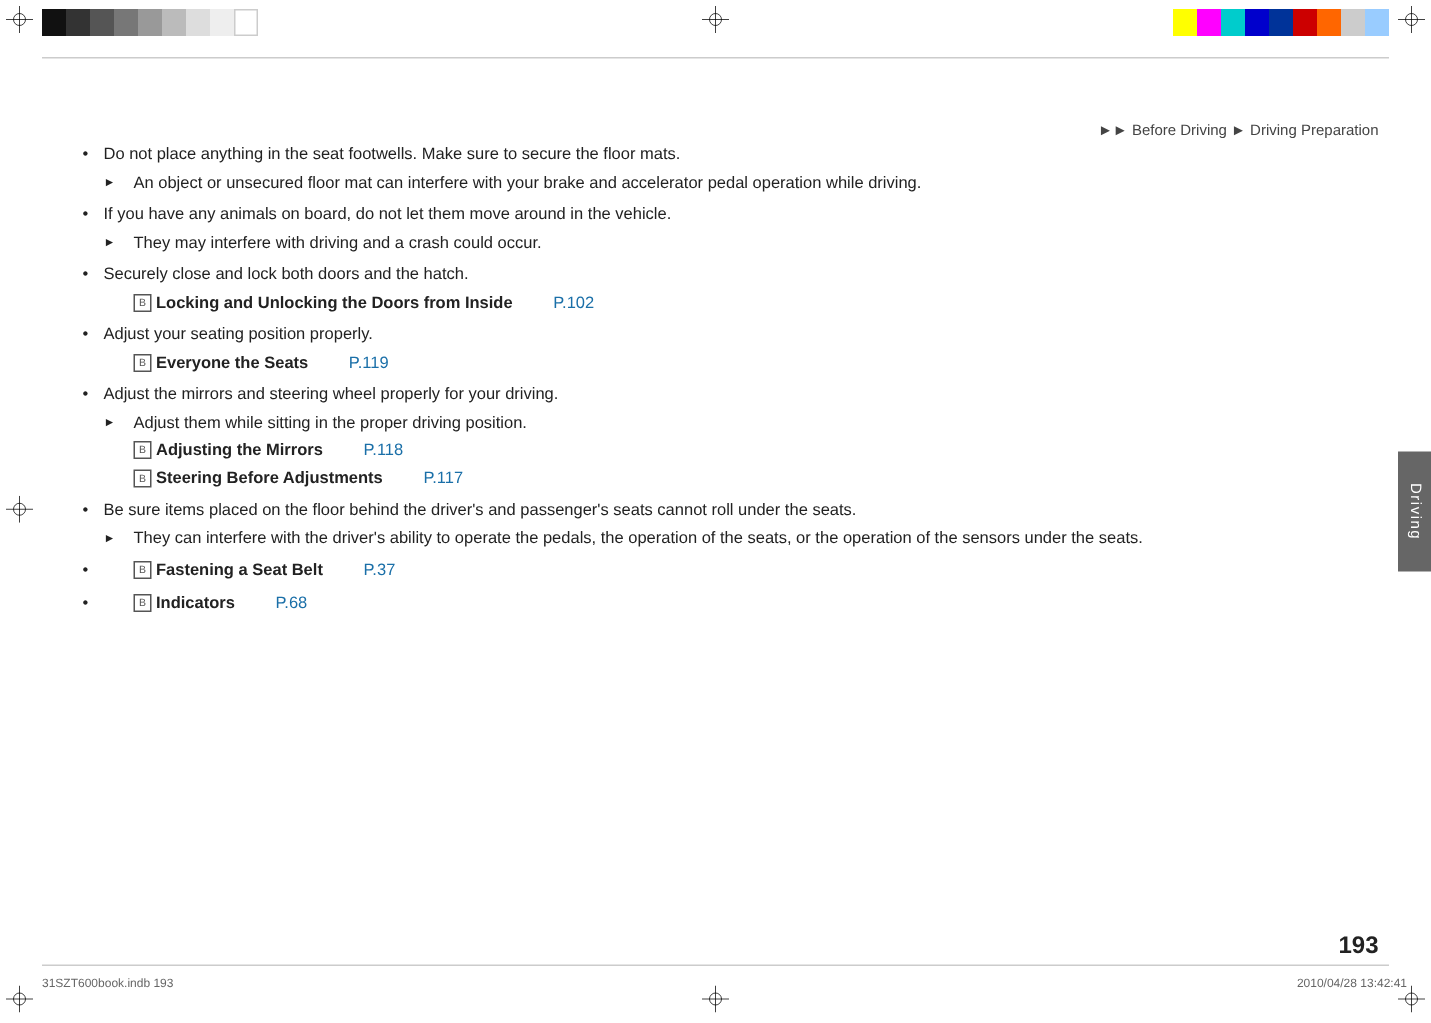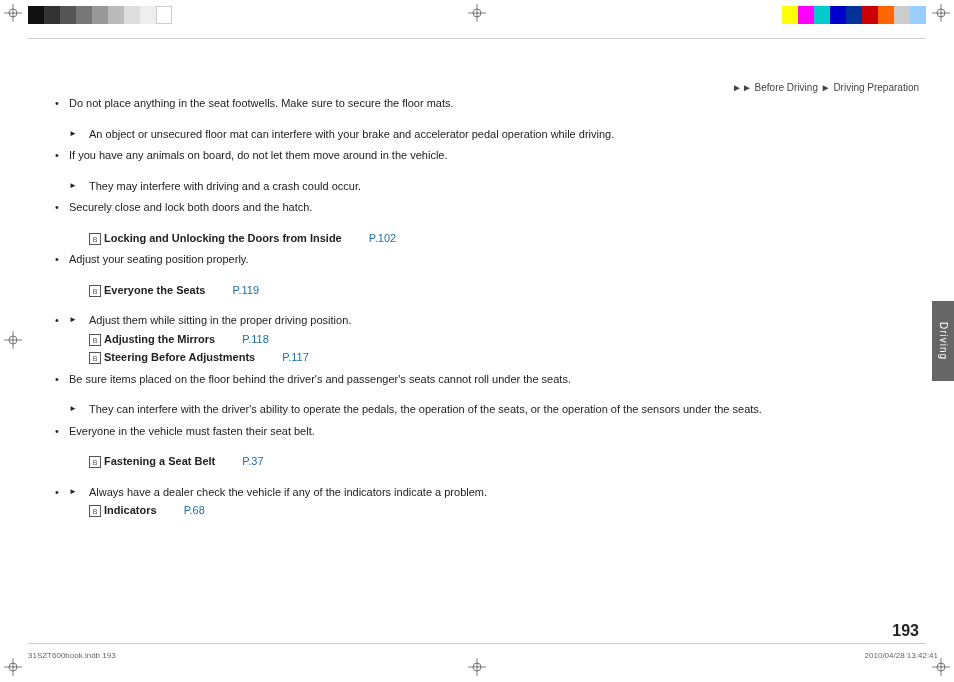--- a/index.html
+++ b/index.html
@@ -93,21 +93,21 @@
     .bullet-list > li::before {
       content: '•';
       position: absolute;
       left: 0;
       top: 0;
     }
 
     .sub-list {
       list-style: none;
       padding: 0;
-      margin-top: 14px;
+      margin-top: 2px;
     }
 
     .sub-list li {
       position: relative;
       padding-left: 20px;
       margin-bottom: 2px;
       line-height: 1.5;
     }
 
     .sub-list li.arrow::before {
@@ -354,20 +354,21 @@
     <li>
       <span>Adjust your seating position properly.</span>
       <ul class="sub-list">
         <li class="book-ref">
           <span class="book-icon">B</span><b>Everyone the Seats</b> <a class="link-ref" href="#">P.119</a>
         </li>
       </ul>
     </li>
 
     <li>
+      <span>Adjust the mirrors and steering wheel properly for your driving.</span>
       <ul class="sub-list">
         <li class="arrow">
           <span>Adjust them while sitting in the proper driving position.</span>
         </li>
         <li class="book-ref">
           <span class="book-icon">B</span><b>Adjusting the Mirrors</b> <a class="link-ref" href="#">P.118</a>
         </li>
         <li class="book-ref">
           <span class="book-icon">B</span><b>Steering Before Adjustments</b> <a class="link-ref" href="#">P.117</a>
         </li>
@@ -377,33 +378,29 @@
     <li>
       <span>Be sure items placed on the floor behind the driver's and passenger's seats cannot roll under the seats.</span>
       <ul class="sub-list">
         <li class="arrow">
           <span>They can interfere with the driver's ability to operate the pedals, the operation of the seats, or the operation of the sensors under the seats.</span>
         </li>
       </ul>
     </li>
 
     <li>
-      <span>Everyone in the vehicle must fasten their seat belt.</span>
       <ul class="sub-list">
         <li class="book-ref">
           <span class="book-icon">B</span><b>Fastening a Seat Belt</b> <a class="link-ref" href="#">P.37</a>
         </li>
       </ul>
     </li>
 
     <li>
       <ul class="sub-list">
-        <li class="arrow">
-          <span>Always have a dealer check the vehicle if any of the indicators indicate a problem.</span>
-        </li>
         <li class="book-ref">
           <span class="book-icon">B</span><b>Indicators</b> <a class="link-ref" href="#">P.68</a>
         </li>
       </ul>
     </li>
 
   </ul>
 </div>
 
 <div style="position:absolute; right:0; top:50%; transform:translateY(-50%); display:flex; align-items:center; justify-content:center; background:#666; color:white; width:22px; height:80px; writing-mode:vertical-rl; text-orientation:mixed; font-size:10px; letter-spacing:1px; transform:translateY(-50%);">

